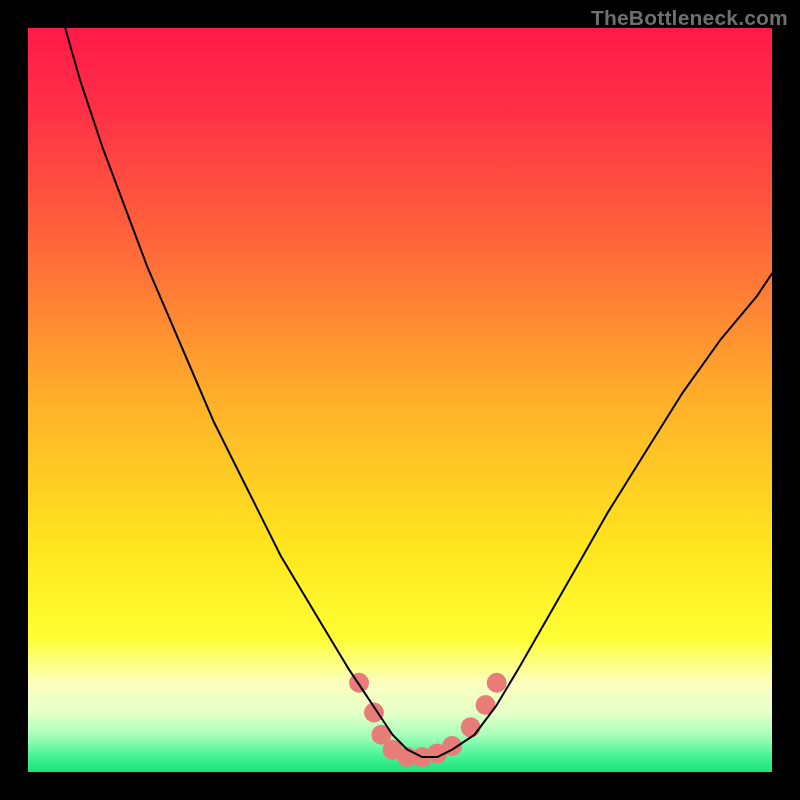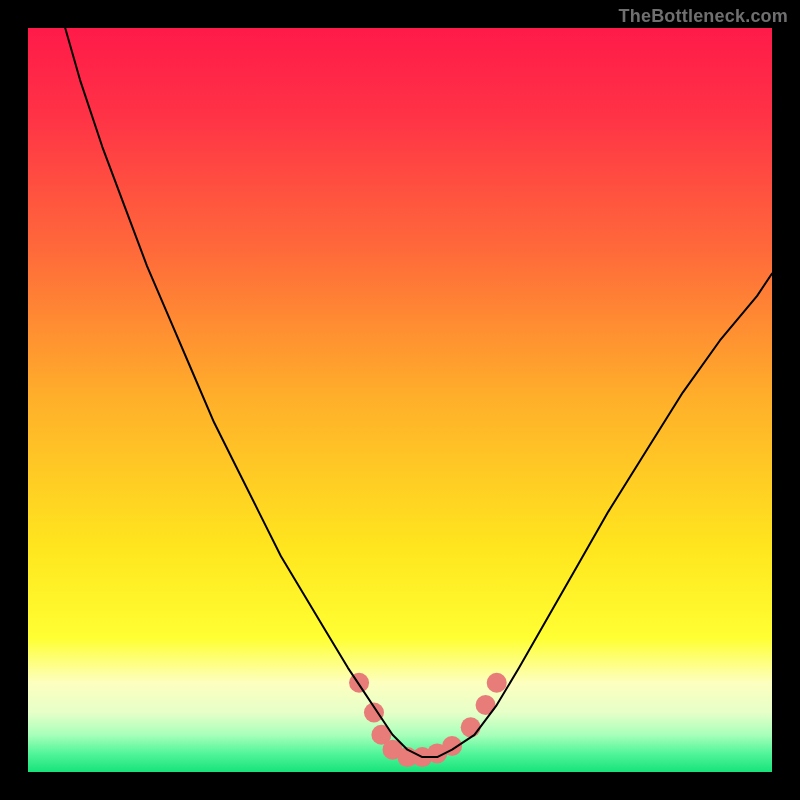--- a/index.html
+++ b/index.html
@@ -21,21 +21,21 @@
     position: absolute;
     left: 28px; top: 28px;
     width: 744px; height: 744px;
     overflow: hidden;
   }
   .watermark {
     position: absolute;
     top: 6px;
     right: 12px;
     color: #6f6f6f;
-    font-size: 18px;
+    font-size: 21px;
     font-weight: 600;
     letter-spacing: 0.2px;
     user-select: none;
   }
 </style>
 </head>
 <body>
 
 <div class="frame">
   <div class="plot">

